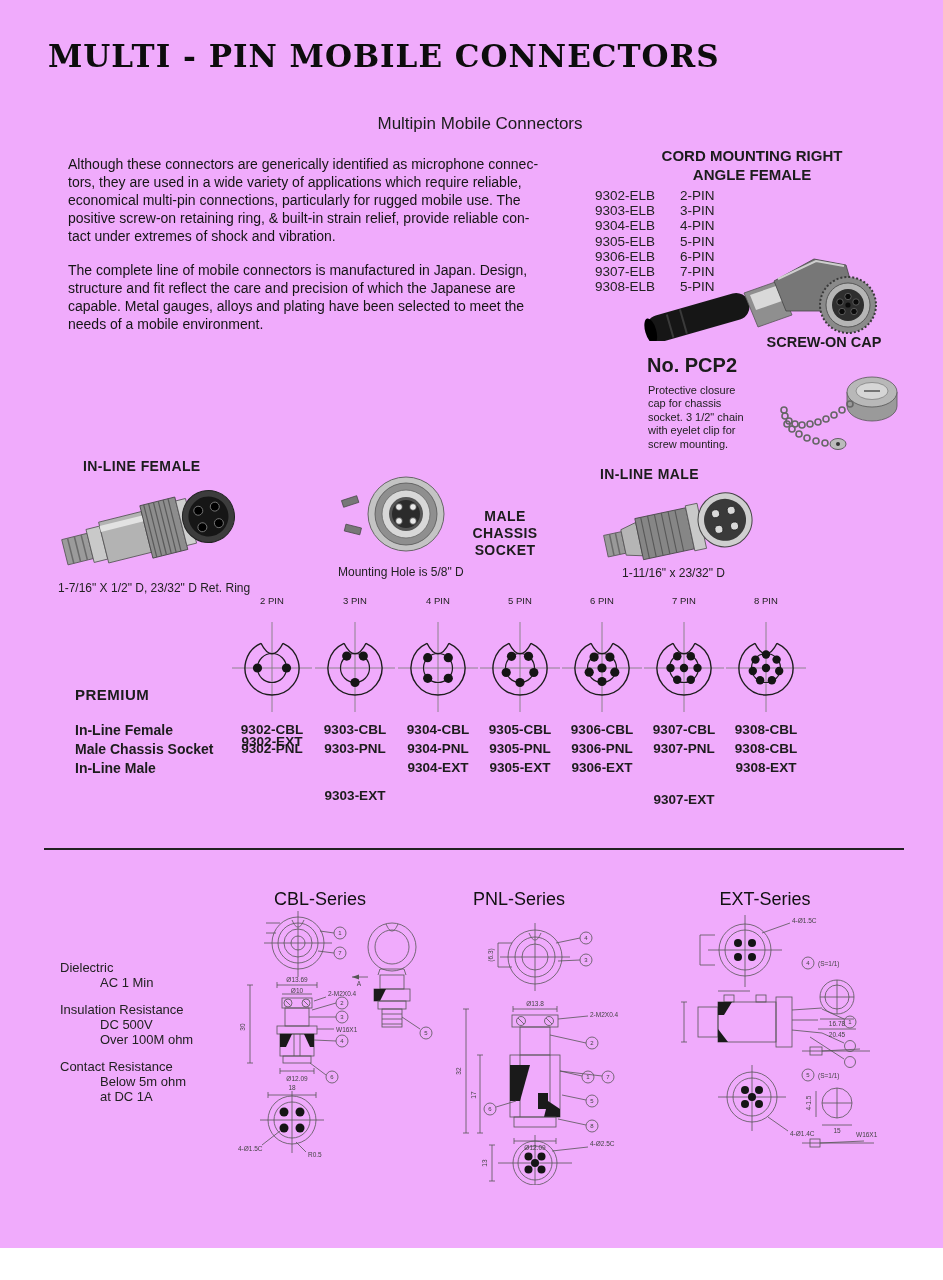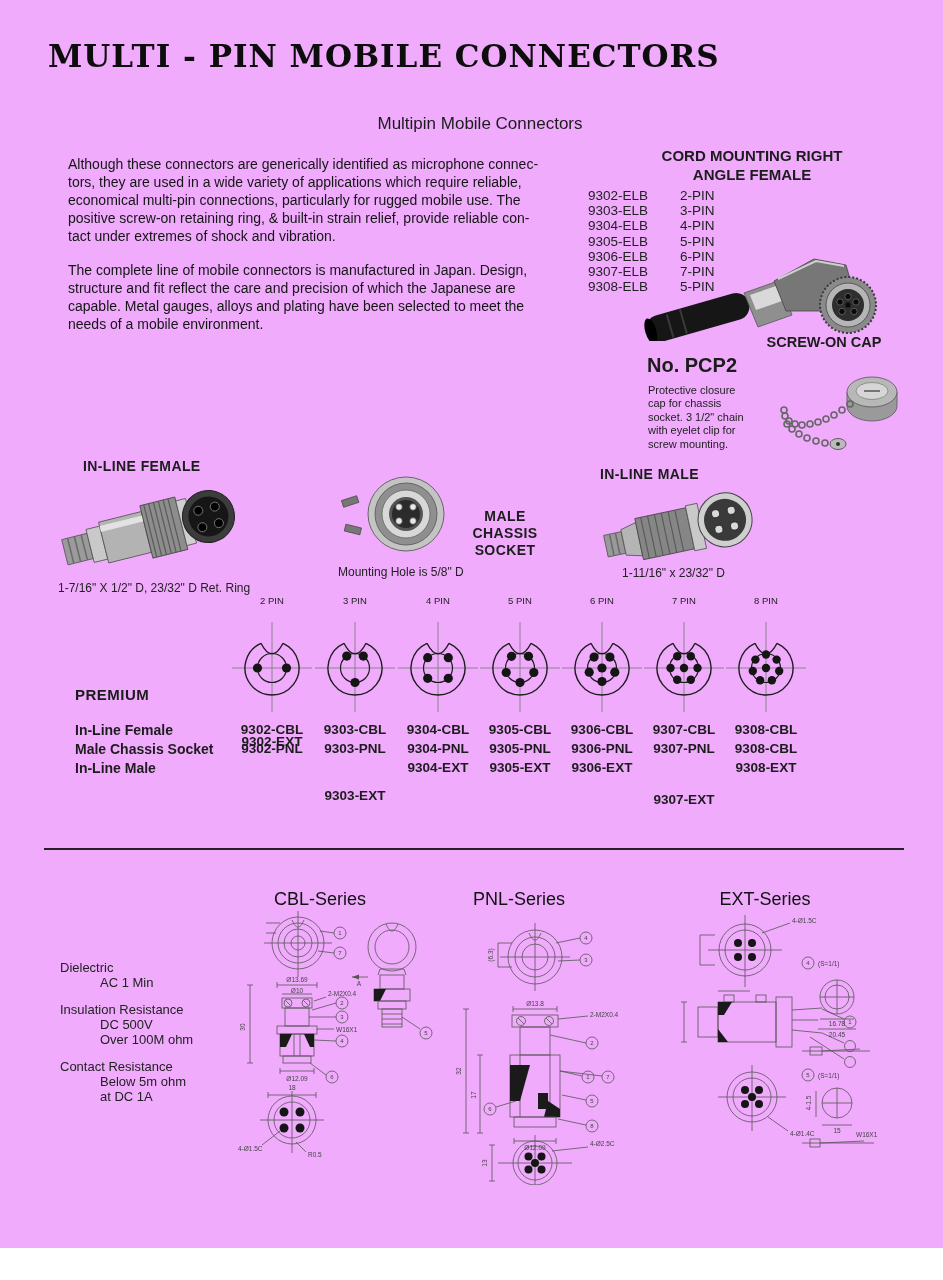--- a/index.html
+++ b/index.html
@@ -6,21 +6,21 @@
   .page{position:relative;width:943px;height:1248px;background:#f0abfc;overflow:hidden;
         font-family:"Liberation Sans",sans-serif;color:#1c1c1c;}
   .abs{position:absolute;}
   .pre{white-space:pre-line;}
   .page-title{font-family:"DejaVu Serif",serif;font-weight:bold;font-size:31px;
               letter-spacing:1px;color:#0d0d0d;}
   .subtitle{font-weight:normal;font-size:17px;text-align:center;}
   .body-text{font-weight:normal;font-size:14px;line-height:1.28;color:#151515;}
   .sec-title{font-weight:bold;font-size:15px;text-align:center;line-height:1.25;}
   .elb-row{display:flex;height:15.2px;font-size:13.5px;color:#222;}
-  .elb-model{width:74px;}
+  .elb-model{width:74px;text-align:center;}
   .elb-pins{margin-left:18px;}
   .cap-label{font-weight:bold;font-size:14.5px;text-align:center;}
   .pcp2{font-weight:bold;font-size:20px;}
   .pcp2-desc{font-size:11px;line-height:1.22;color:#222;}
   .prod-label{font-weight:bold;font-size:14px;letter-spacing:.4px;}
   .prod-caption{font-size:12px;color:#222;}
   .pin-cell{position:absolute;top:594px;width:80px;text-align:center;}
   .pin-label{font-size:9.5px;color:#222;line-height:14px;height:14px;}
   .premium-label{font-weight:bold;font-size:15px;letter-spacing:.5px;}
   .prow-label{position:absolute;left:75px;font-weight:bold;font-size:14px;white-space:nowrap;}

